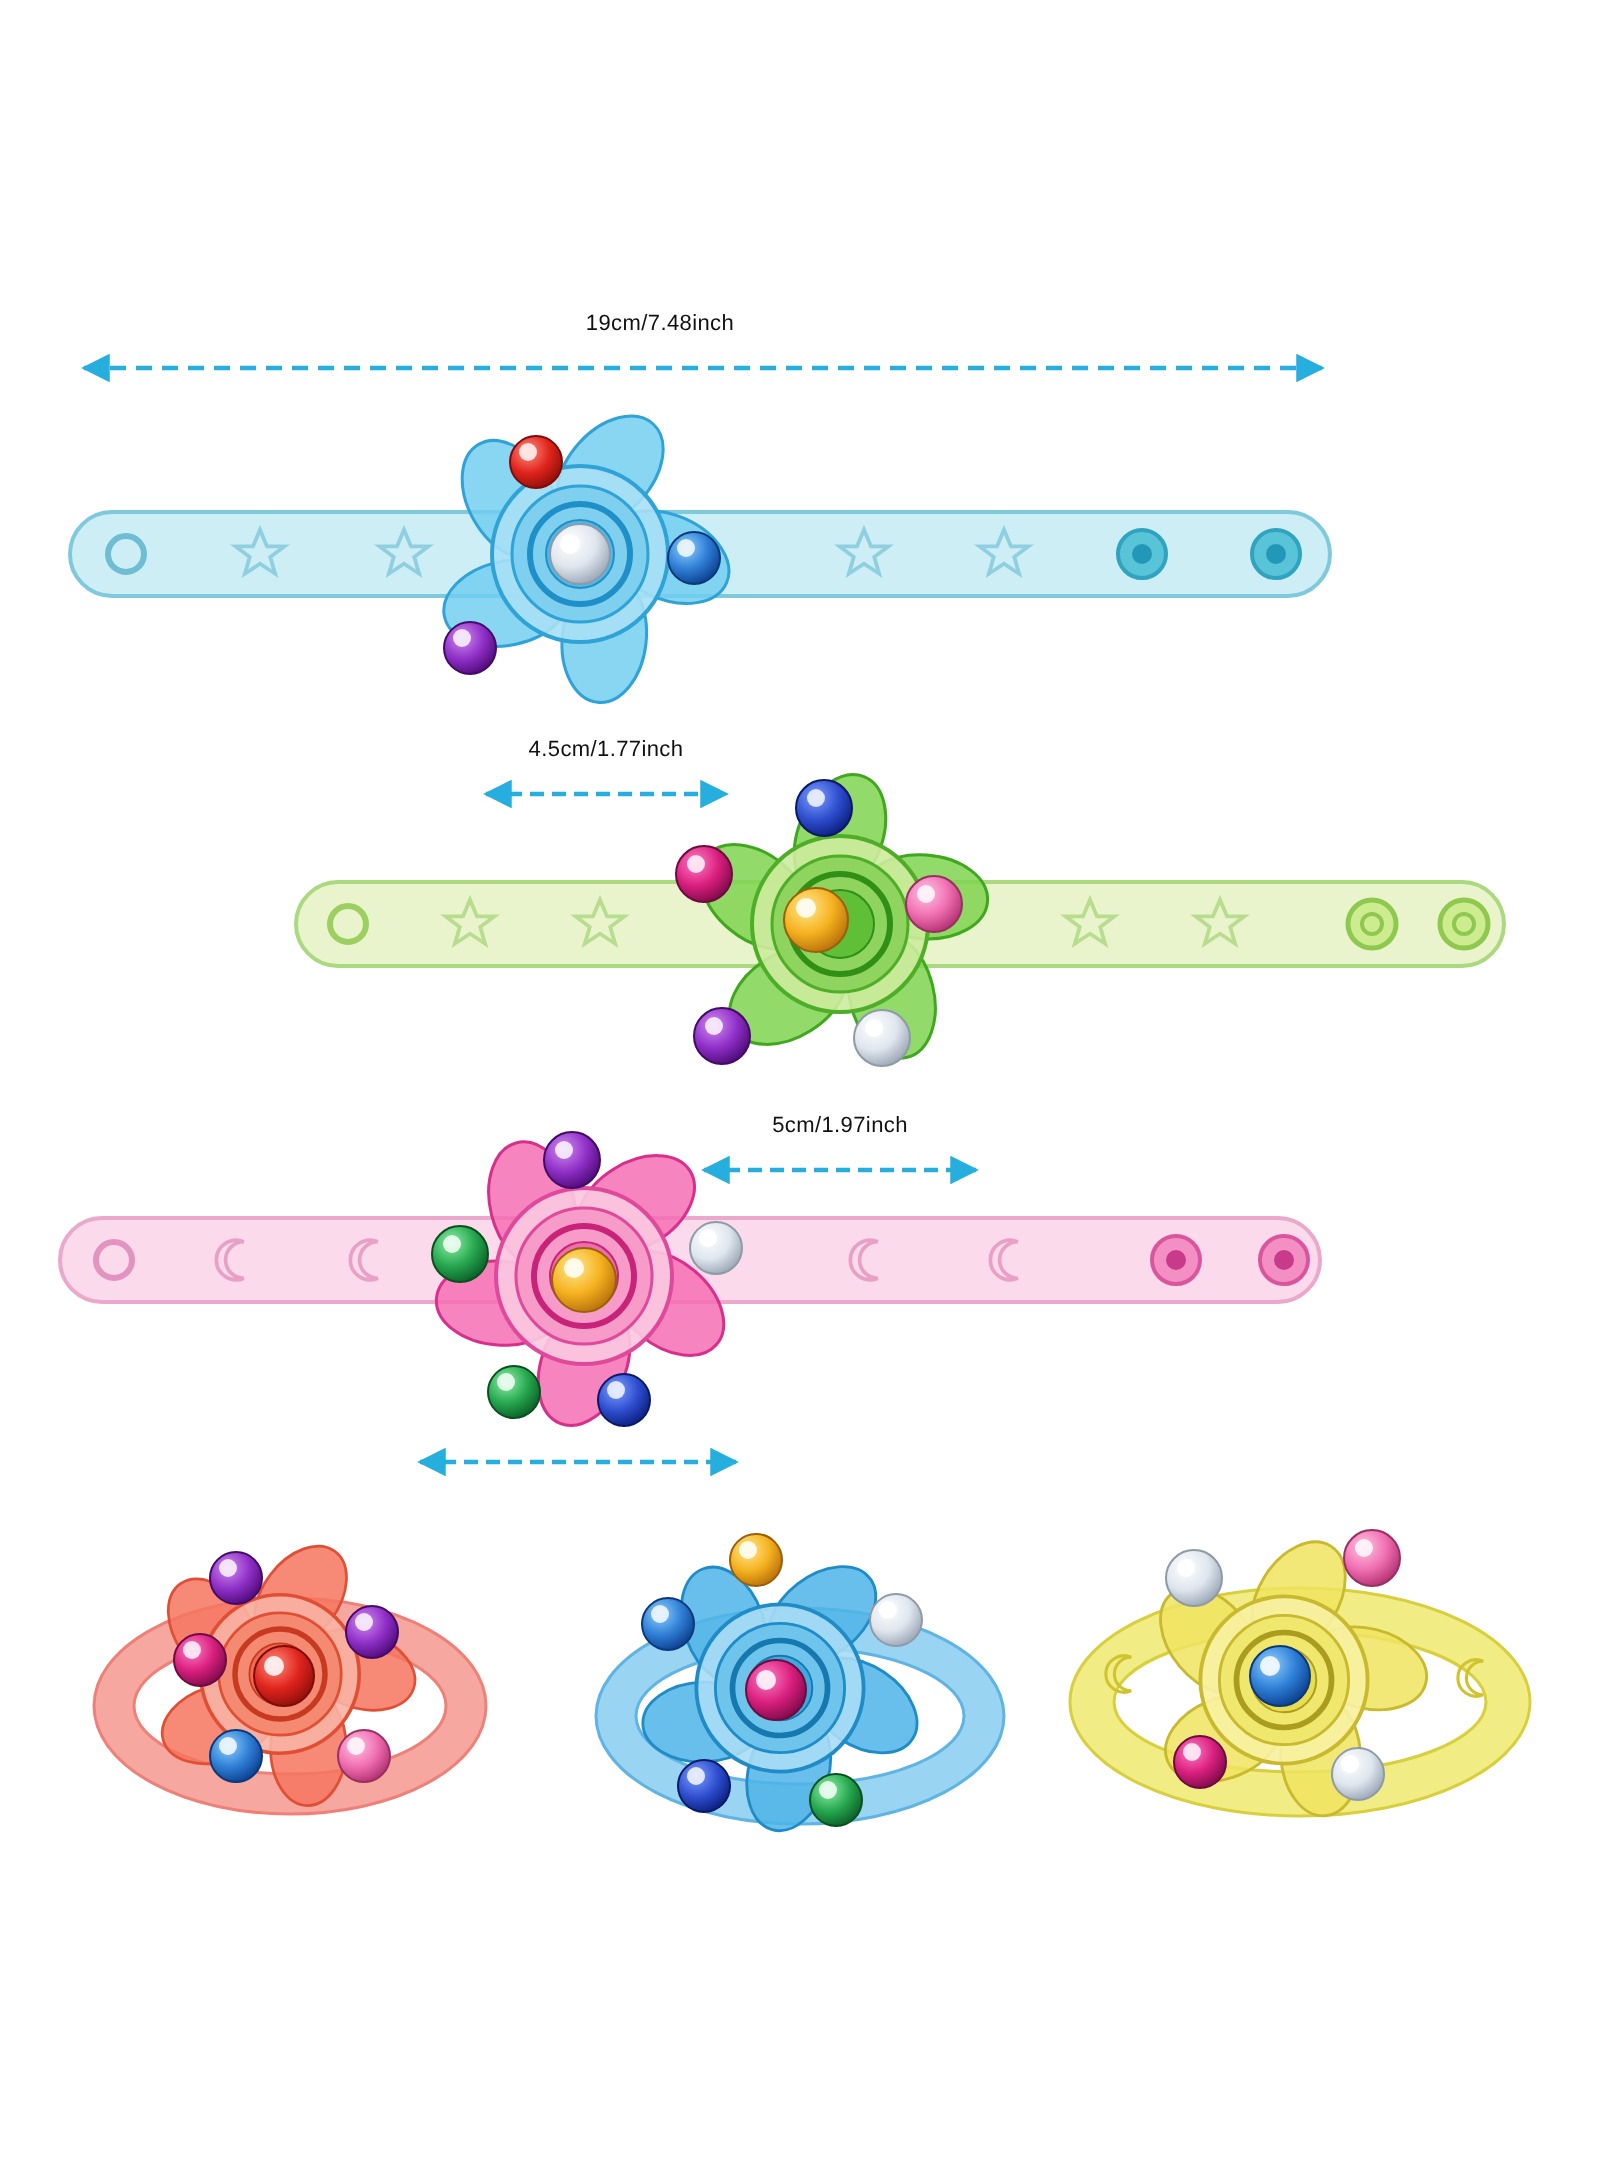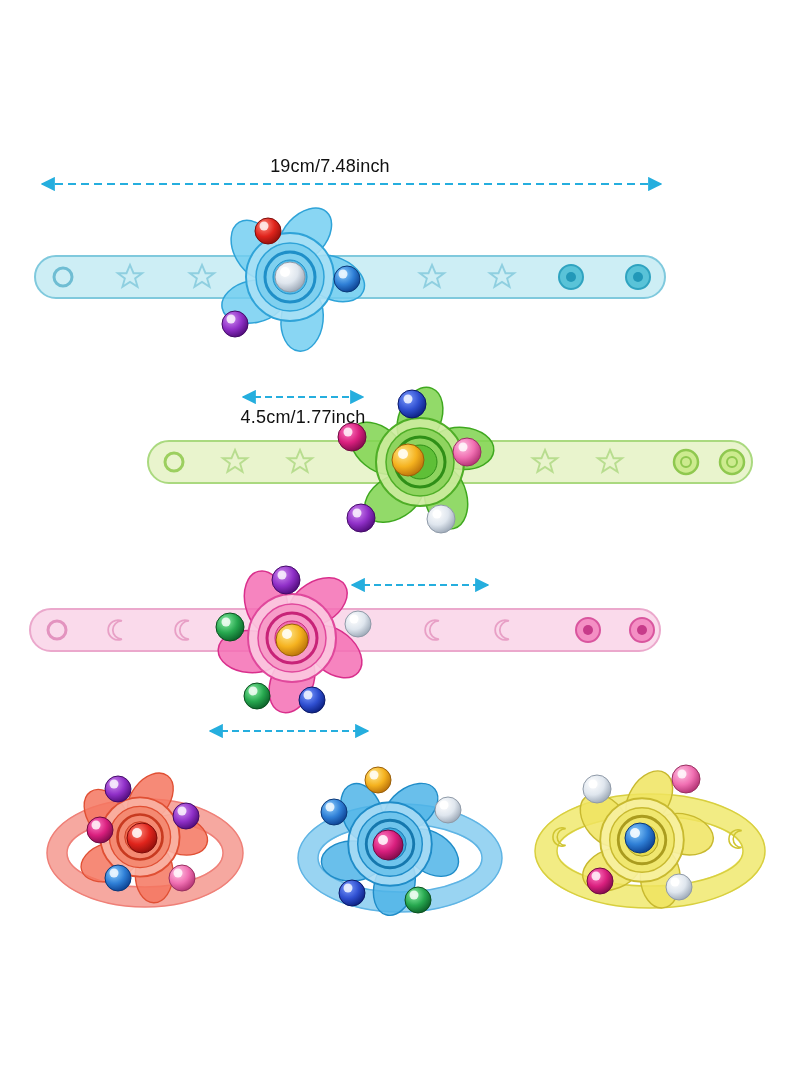--- a/index.html
+++ b/index.html
@@ -1,19 +1,19 @@
 <!DOCTYPE html>
 <html><head>
 <meta charset="utf-8">
 <style>
   html,body{margin:0;padding:0;background:#fff;}
   .canvas{position:relative;width:800px;height:1092px;background:#fff;overflow:hidden;
           font-family:"Liberation Sans", sans-serif;}
   .artwork{position:absolute;left:0;top:0;}
-  .dim-label{position:absolute;font-size:18px;font-weight:500;color:#111;
+  .dim-label{position:absolute;font-size:11px;font-weight:500;color:#111;
              text-align:center;width:220px;letter-spacing:.2px;}
 </style>
 </head>
 <body>
 
 <div class="canvas">
 
 <svg class="artwork" width="800" height="1092" viewBox="0 0 800 1092">
   <defs>
     <marker id="ah" viewBox="0 0 10 10" refX="9" refY="5" markerWidth="6.5" markerHeight="6.5" orient="auto-start-reverse">
@@ -363,15 +363,16 @@
           <circle cx="-4" cy="-5" r="4.5" fill="rgba(255,255,255,.8)"></circle>
         </g>
     <g transform="translate(29,42)">
           <circle r="13" fill="url(#gWht)" stroke="#8f9aa8" stroke-width="1"></circle>
           <circle cx="-4" cy="-5" r="4.5" fill="rgba(255,255,255,.95)"></circle>
         </g>
   </g>
 </svg>
 
   <div class="dim-label" style="left:220px;top:156px;">19cm/7.48inch</div>
-  <div class="dim-label" style="left:193px;top:369px;margin-top:38px;">4.5cm/1.77inch</div>
+  <div class="dim-label" style="left:193px;top:369px;">4.5cm/1.77inch</div>
+  <div class="dim-label" style="left:310px;top:557px;">5cm/1.97inch</div>
 
 </div>
 
 </body></html>

